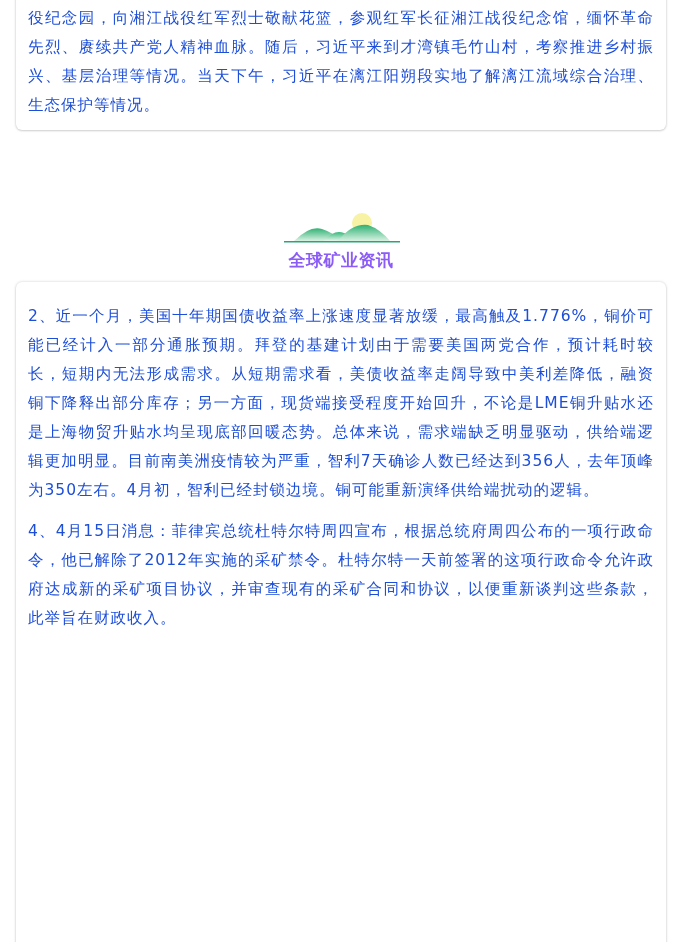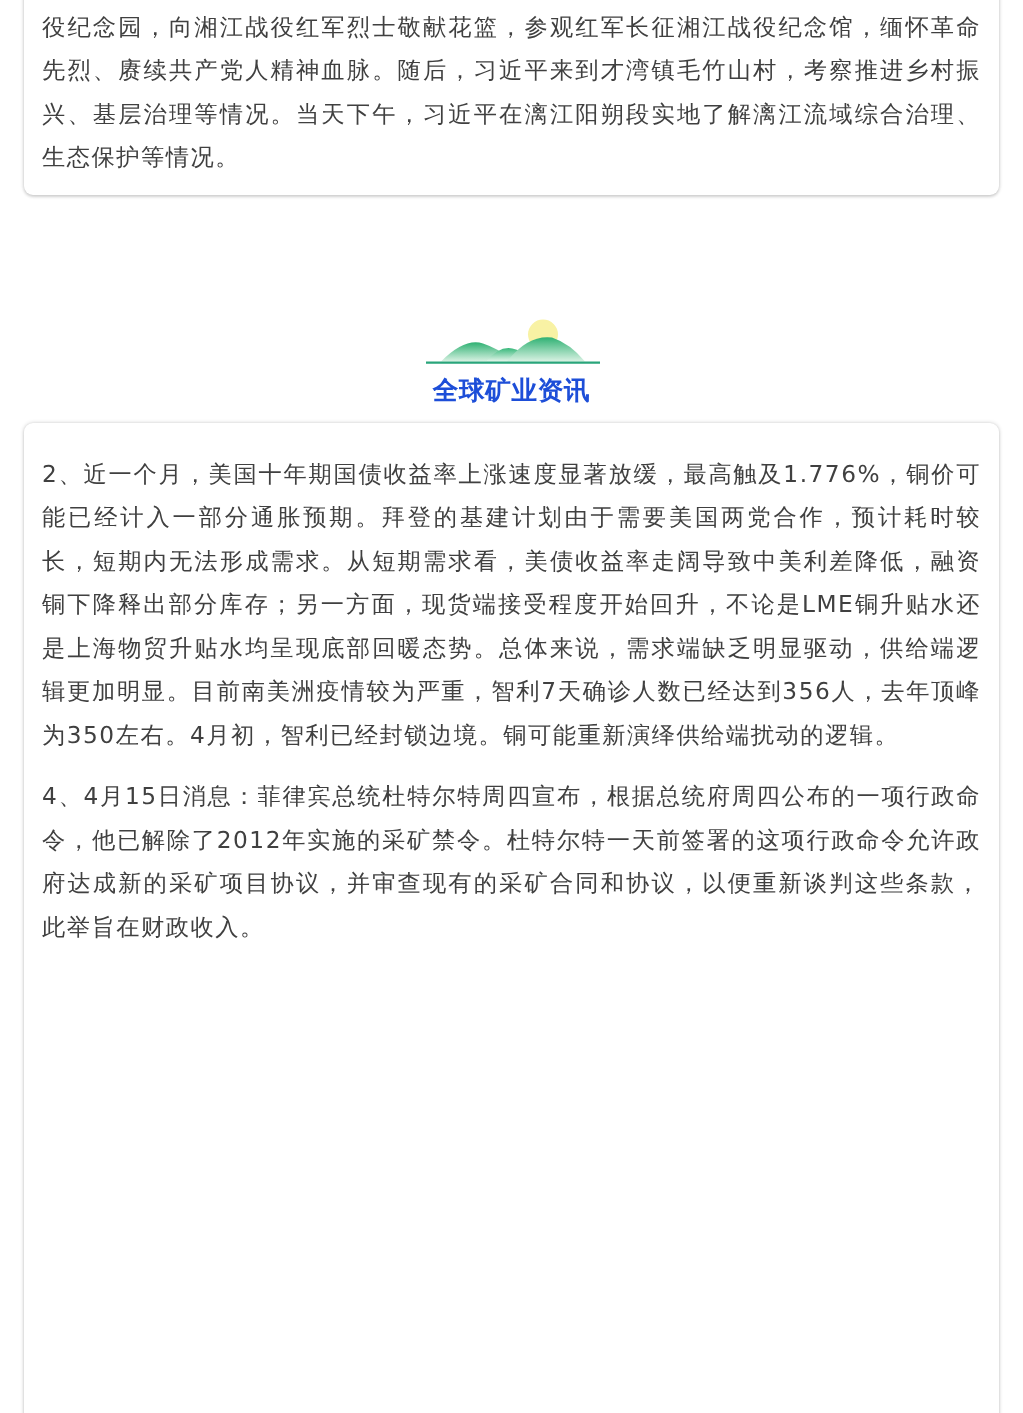--- a/index.html
+++ b/index.html
@@ -33,21 +33,21 @@
       top: 282px;
       height: 700px;
       padding: 20px 12px 0 12px;
     }
     .para {
       font-size: 15.5px;
       line-height: 29px;
       letter-spacing: 1px;
       margin: 0;
       text-align: justify;
-      color: #404040;
+      color: #1d4ed8;
     }
     .para + .para {
       margin-top: 12px;
     }
     .section-header {
       position: absolute;
       left: 0;
       top: 205px;
       width: 682px;
       height: 70px;
@@ -60,21 +60,21 @@
       height: 40px;
     }
     .section-title {
       position: absolute;
       left: 0;
       width: 682px;
       top: 44px;
       text-align: center;
       font-size: 17px;
       font-weight: bold;
-      color: #1d4ed8;
+      color: #8b5cf6;
       letter-spacing: 0.5px;
     }
   </style>
 </head>
 <body>
 
 <div class="card card-top">
   <p class="para">役纪念园，向湘江战役红军烈士敬献花篮，参观红军长征湘江战役纪念馆，缅怀革命先烈、赓续共产党人精神血脉。随后，习近平来到才湾镇毛竹山村，考察推进乡村振兴、基层治理等情况。当天下午，习近平在漓江阳朔段实地了解漓江流域综合治理、生态保护等情况。</p>
 </div>
 

